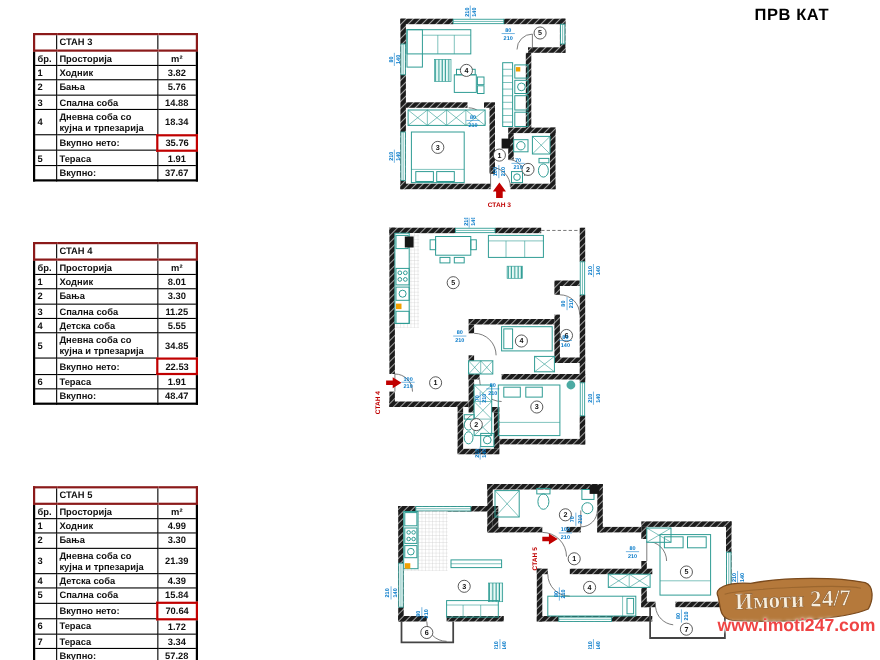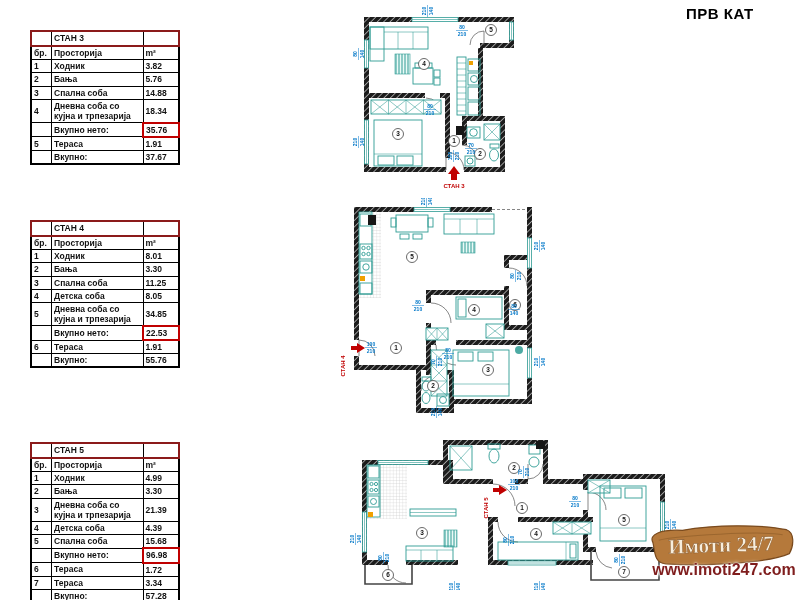--- a/index.html
+++ b/index.html
@@ -4,21 +4,21 @@
 <style>
   html,body{margin:0;padding:0}
   body{width:800px;height:600px;position:relative;background:#fff;overflow:hidden;
        font-family:"Liberation Sans",sans-serif}
   
   .apt-table{position:absolute;border-collapse:collapse;background:#fff;border:2px solid #000}
   .apt-table td{border:1px solid #000;font:bold 8.5px/1.2 "Liberation Sans",sans-serif;
                 padding:1px 2px;color:#111;vertical-align:middle}
   .apt-table td.c-num{width:15px;text-align:left}
   .apt-table td.c-room{width:86px;text-align:left}
-  .apt-table td.c-area{width:30px;text-align:left}
+  .apt-table td.c-area{width:30px;text-align:center}
   .apt-table tr td{height:10px}
   tr.apt-head td{border-top:2px solid #8B1A1A;border-bottom:2px solid #8B1A1A;height:11px}
   tr.apt-head td:first-child{border-left:2px solid #8B1A1A}
   tr.apt-head td:last-child{border-right:2px solid #8B1A1A}
   .net-label,.total-label{color:#C00000}
   .net-value{color:#C00000;border:2px solid #C00000 !important}
   .total-value{color:#000}
   
   .floor-title{position:absolute;top:5px;left:686px;width:108px;text-align:left;
                font:bold 15px "Liberation Sans",sans-serif;color:#000;letter-spacing:.5px}
@@ -37,21 +37,21 @@
   .rmc{fill:#fff;stroke:#444;stroke-width:.8}
   .rmt{font:bold 6.5px "Liberation Sans",sans-serif;text-anchor:middle;fill:#111}
   .red{fill:#C00000}
   .redlbl{font:bold 6px "Liberation Sans",sans-serif;fill:#C00000;text-anchor:middle}
   .blk{fill:#161616}
   .accent{fill:#F0A000}
   .dash{stroke:#666;stroke-width:.8;stroke-dasharray:3,2}
   
   .wm-banner{position:absolute;left:645px;top:523px;transform:rotate(-2deg);z-index:10}
   .wm-url{position:absolute;left:650px;top:561px;width:148px;text-align:center;z-index:10;
-          font:bold 16px "Liberation Sans",sans-serif;color:#7f1d1d;
+          font:bold 16px "Liberation Sans",sans-serif;color:#ef4444;
           text-shadow:0 0 2px #fff,0 0 4px #fff,1px 1px 2px #fff}
 </style>
 </head>
 <body>
 
 <svg width="0" height="0" style="position:absolute" aria-hidden="true">
   <defs>
     <pattern id="wh" patternUnits="userSpaceOnUse" width="4.5" height="4.5" patternTransform="rotate(45)">
       <rect width="4.5" height="4.5" fill="#1c1c1c"></rect>
       <line x1="0" y1="0" x2="0" y2="4.5" stroke="#fff" stroke-width="1.1"></line>
@@ -142,41 +142,41 @@
         <td class="c-area">3.30</td>
       </tr>
   <tr>
         <td class="c-num">3</td>
         <td class="c-room">Спална соба</td>
         <td class="c-area">11.25</td>
       </tr>
   <tr>
         <td class="c-num">4</td>
         <td class="c-room">Детска соба</td>
-        <td class="c-area">8.05</td>
+        <td class="c-area">5.55</td>
       </tr>
   <tr>
         <td class="c-num">5</td>
         <td class="c-room">Дневна соба со кујна и трпезарија</td>
         <td class="c-area">34.85</td>
       </tr>
   <tr>
         <td class="c-num"></td>
         <td class="c-room net-label">Вкупно нето:</td>
         <td class="c-area net-value">22.53</td>
       </tr>
   <tr>
         <td class="c-num">6</td>
         <td class="c-room">Тераса</td>
         <td class="c-area">1.91</td>
       </tr>
   <tr>
         <td class="c-num"></td>
         <td class="c-room total-label">Вкупно:</td>
-        <td class="c-area total-value">55.76</td>
+        <td class="c-area total-value">48.47</td>
       </tr>
 </tbody>
   </table>
 
 <table class="apt-table" style="left:30px;top:442px">
   <tbody>
       <tr class="apt-head">
     <td class="c-num"></td>
     <td class="c-room">СТАН 5</td>
     <td class="c-area"></td>
@@ -202,26 +202,26 @@
         <td class="c-area">21.39</td>
       </tr>
   <tr>
         <td class="c-num">4</td>
         <td class="c-room">Детска соба</td>
         <td class="c-area">4.39</td>
       </tr>
   <tr>
         <td class="c-num">5</td>
         <td class="c-room">Спална соба</td>
-        <td class="c-area">15.68</td>
+        <td class="c-area">15.84</td>
       </tr>
   <tr>
         <td class="c-num"></td>
         <td class="c-room net-label">Вкупно нето:</td>
-        <td class="c-area net-value">96.98</td>
+        <td class="c-area net-value">70.64</td>
       </tr>
   <tr>
         <td class="c-num">6</td>
         <td class="c-room">Тераса</td>
         <td class="c-area">1.72</td>
       </tr>
   <tr>
         <td class="c-num">7</td>
         <td class="c-room">Тераса</td>
         <td class="c-area">3.34</td>

